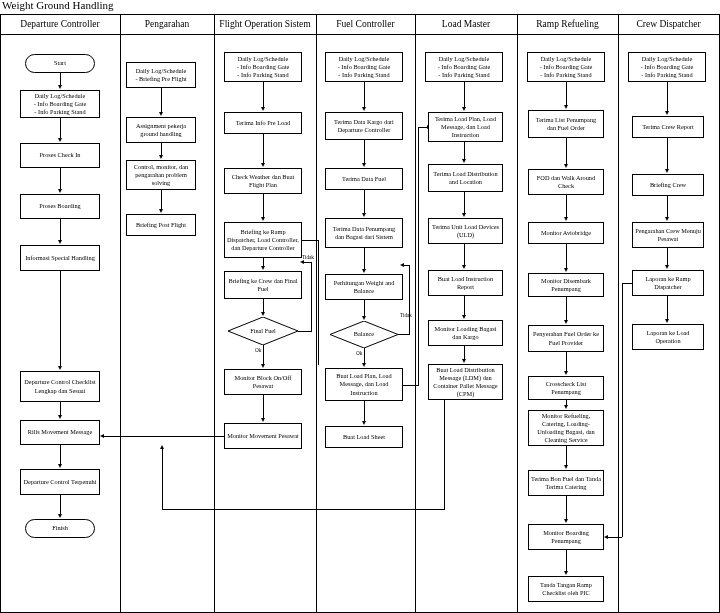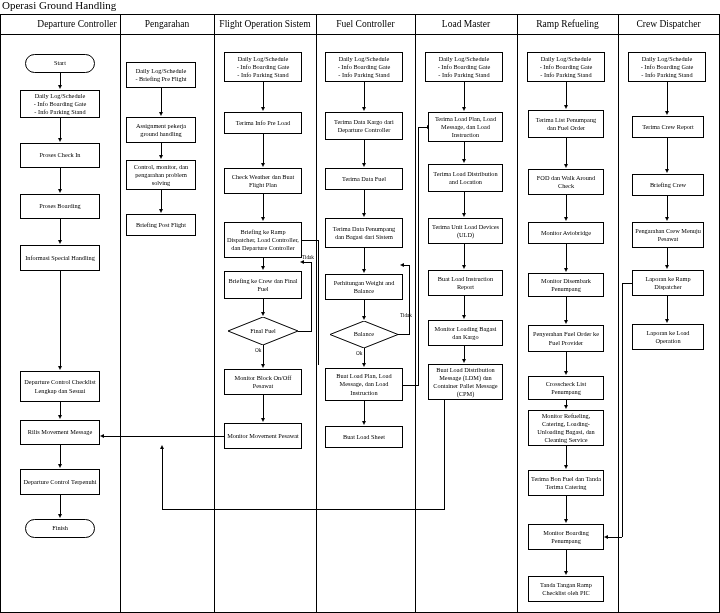--- a/index.html
+++ b/index.html
@@ -25,36 +25,36 @@
   .arrow.up{border-left:2.5px solid transparent;border-right:2.5px solid transparent;border-bottom:4px solid #000;}
   .arrow.left{border-top:2.5px solid transparent;border-bottom:2.5px solid transparent;border-right:4px solid #000;}
   .arrow.right{border-top:2.5px solid transparent;border-bottom:2.5px solid transparent;border-left:4px solid #000;}
   .elabel{position:absolute;font-size:5.2px;font-family:"Liberation Serif",serif;}
 </style>
 </head>
 <body>
 
 <div id="page">
 
-  <div id="title">Operasi Ground Handling</div>
+  <div id="title">Weight Ground Handling</div>
 
   <div class="hline" style="left:0px;top:14px;width:720px;"></div>
   <div class="hline" style="left:0px;top:34px;width:720px;"></div>
   <div class="hline" style="left:0px;top:612px;width:720px;"></div>
   <div class="vline" style="left:0px;top:14px;height:599px;"></div>
   <div class="vline" style="left:719px;top:14px;height:599px;"></div>
 
   <div class="vline" style="left:120px;top:14px;height:599px;"></div>
   <div class="vline" style="left:214px;top:14px;height:599px;"></div>
   <div class="vline" style="left:316px;top:14px;height:599px;"></div>
   <div class="vline" style="left:415px;top:14px;height:599px;"></div>
   <div class="vline" style="left:517px;top:14px;height:599px;"></div>
   <div class="vline" style="left:618px;top:14px;height:599px;"></div>
 
-  <div class="lane-head" style="left:0px;top:19px;width:120px;margin-left:17px;">Departure Controller</div>
+  <div class="lane-head" style="left:0px;top:19px;width:120px;">Departure Controller</div>
   <div class="lane-head" style="left:120px;top:19px;width:94px;">Pengarahan</div>
   <div class="lane-head" style="left:214px;top:19px;width:102px;">Flight Operation Sistem</div>
   <div class="lane-head" style="left:316px;top:19px;width:99px;">Fuel Controller</div>
   <div class="lane-head" style="left:415px;top:19px;width:102px;">Load Master</div>
   <div class="lane-head" style="left:517px;top:19px;width:101px;">Ramp Refueling</div>
   <div class="lane-head" style="left:618px;top:19px;width:101px;">Crew Dispatcher</div>
 
   <div class="node term" style="left:25px;top:54px;width:70px;height:19px;">Start</div>
   <div class="edge ev" style="left:60px;top:73px;height:13px;"></div>
   <div class="arrow down" style="left:57.5px;top:85px;"></div>

